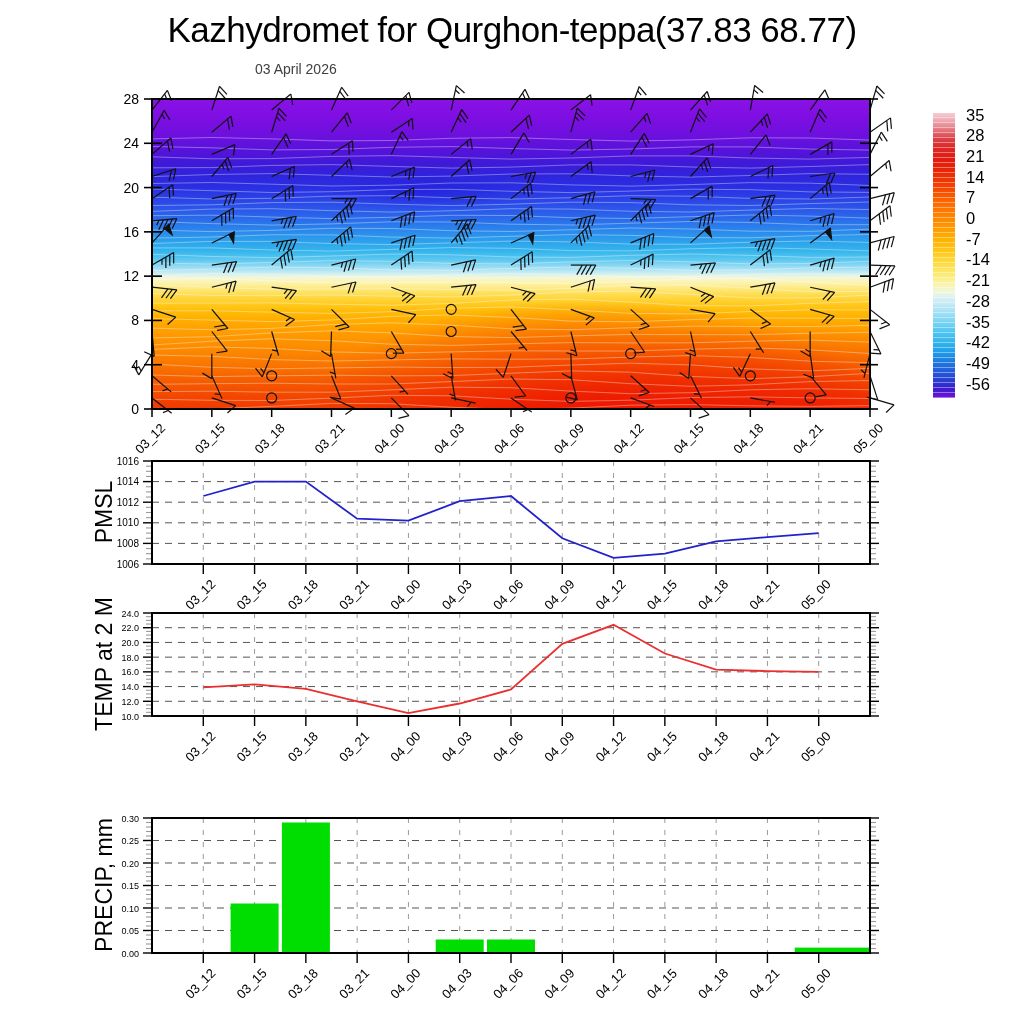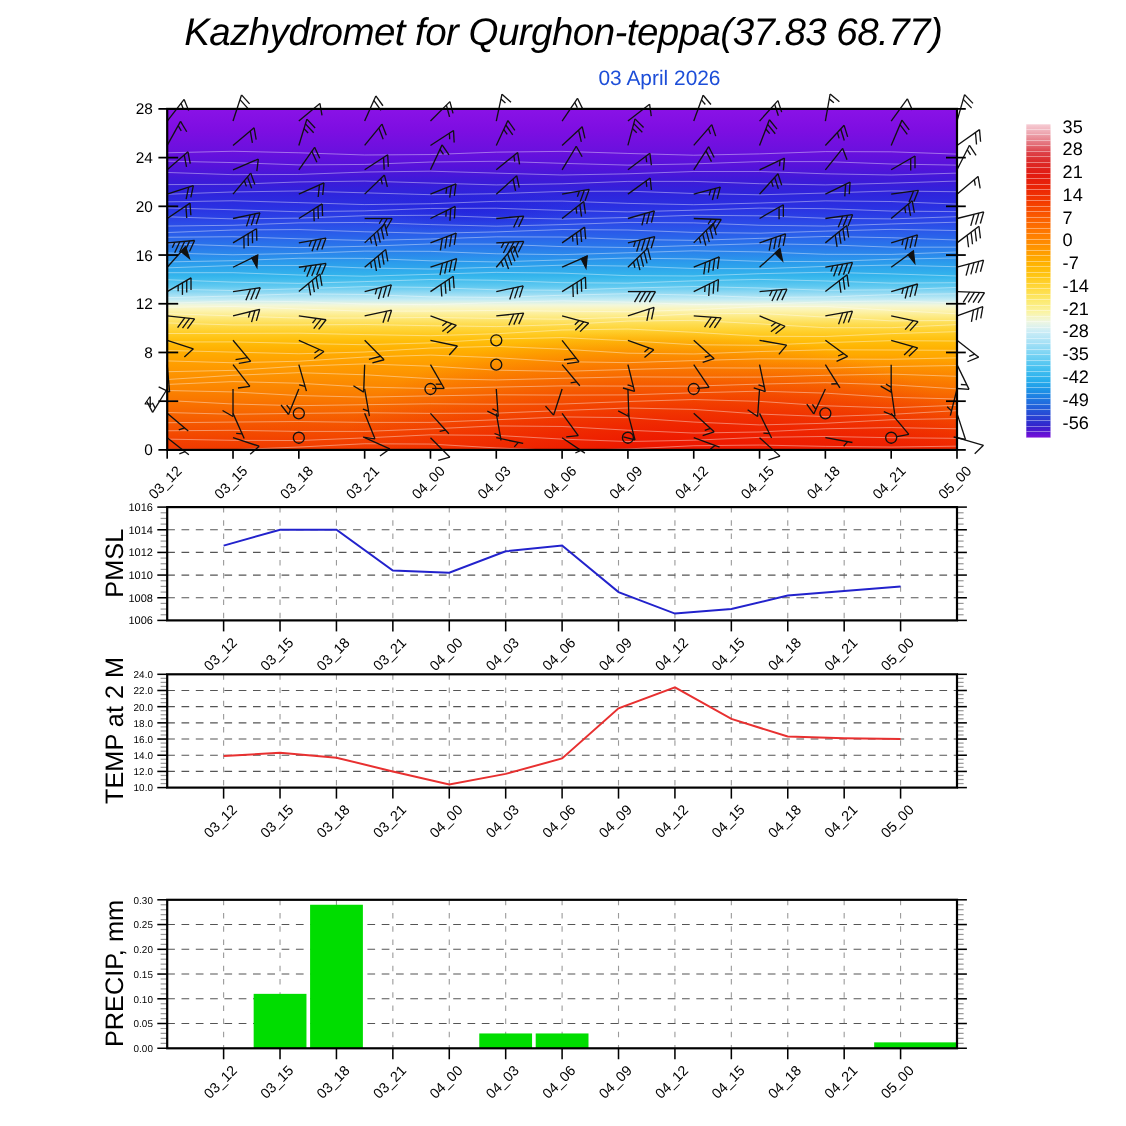--- a/index.html
+++ b/index.html
@@ -1,19 +1,19 @@
 <!DOCTYPE html>
 <html><head>
 <meta charset="utf-8">
 <style>
   html,body{margin:0;padding:0;background:#fff;}
   body{width:1024px;height:1024px;position:relative;font-family:"Liberation Sans", sans-serif;}
   #root{position:absolute;inset:0;width:1024px;height:1024px;overflow:hidden;background:#fff;}
-  .title{position:absolute;left:0;top:10px;width:1024px;text-align:center;font-size:35px;color:#000;letter-spacing:-.5px;font-style:italic;}
-  .subtitle{position:absolute;left:255px;top:61px;width:400px;text-align:right;font-size:19px;color:#1d4ed8;}
+  .title{position:absolute;left:0;top:10px;width:1024px;text-align:center;font-size:35px;color:#000;letter-spacing:-.5px;}
+  .subtitle{position:absolute;left:255px;top:61px;width:400px;text-align:left;font-size:14px;color:#404040;}
   .axis-title{position:absolute;font-size:23px;color:#000;white-space:nowrap;transform:translate(-50%,-50%) rotate(-90deg);}
   
   .cross-bg{position:absolute;left:152px;top:99px;width:718px;height:310px;
     background:
       radial-gradient(55% 52% at 62% 103%, rgba(236,14,0,.85), rgba(236,14,0,0) 74%),
       radial-gradient(46% 42% at 89% 103%, rgba(236,18,0,.62), rgba(236,18,0,0) 74%),
       radial-gradient(40% 26% at 28% 105%, rgba(242,70,0,.45), rgba(242,70,0,0) 75%),
       radial-gradient(20% 9% at 38% 30%, rgba(30,18,214,.45), rgba(30,18,214,0) 72%),
       linear-gradient(to bottom,
         #8a12e6 0%, #7e0ee2 6%, #6c10de 12%, #5513da 17%, #3d1ad8 21%,

